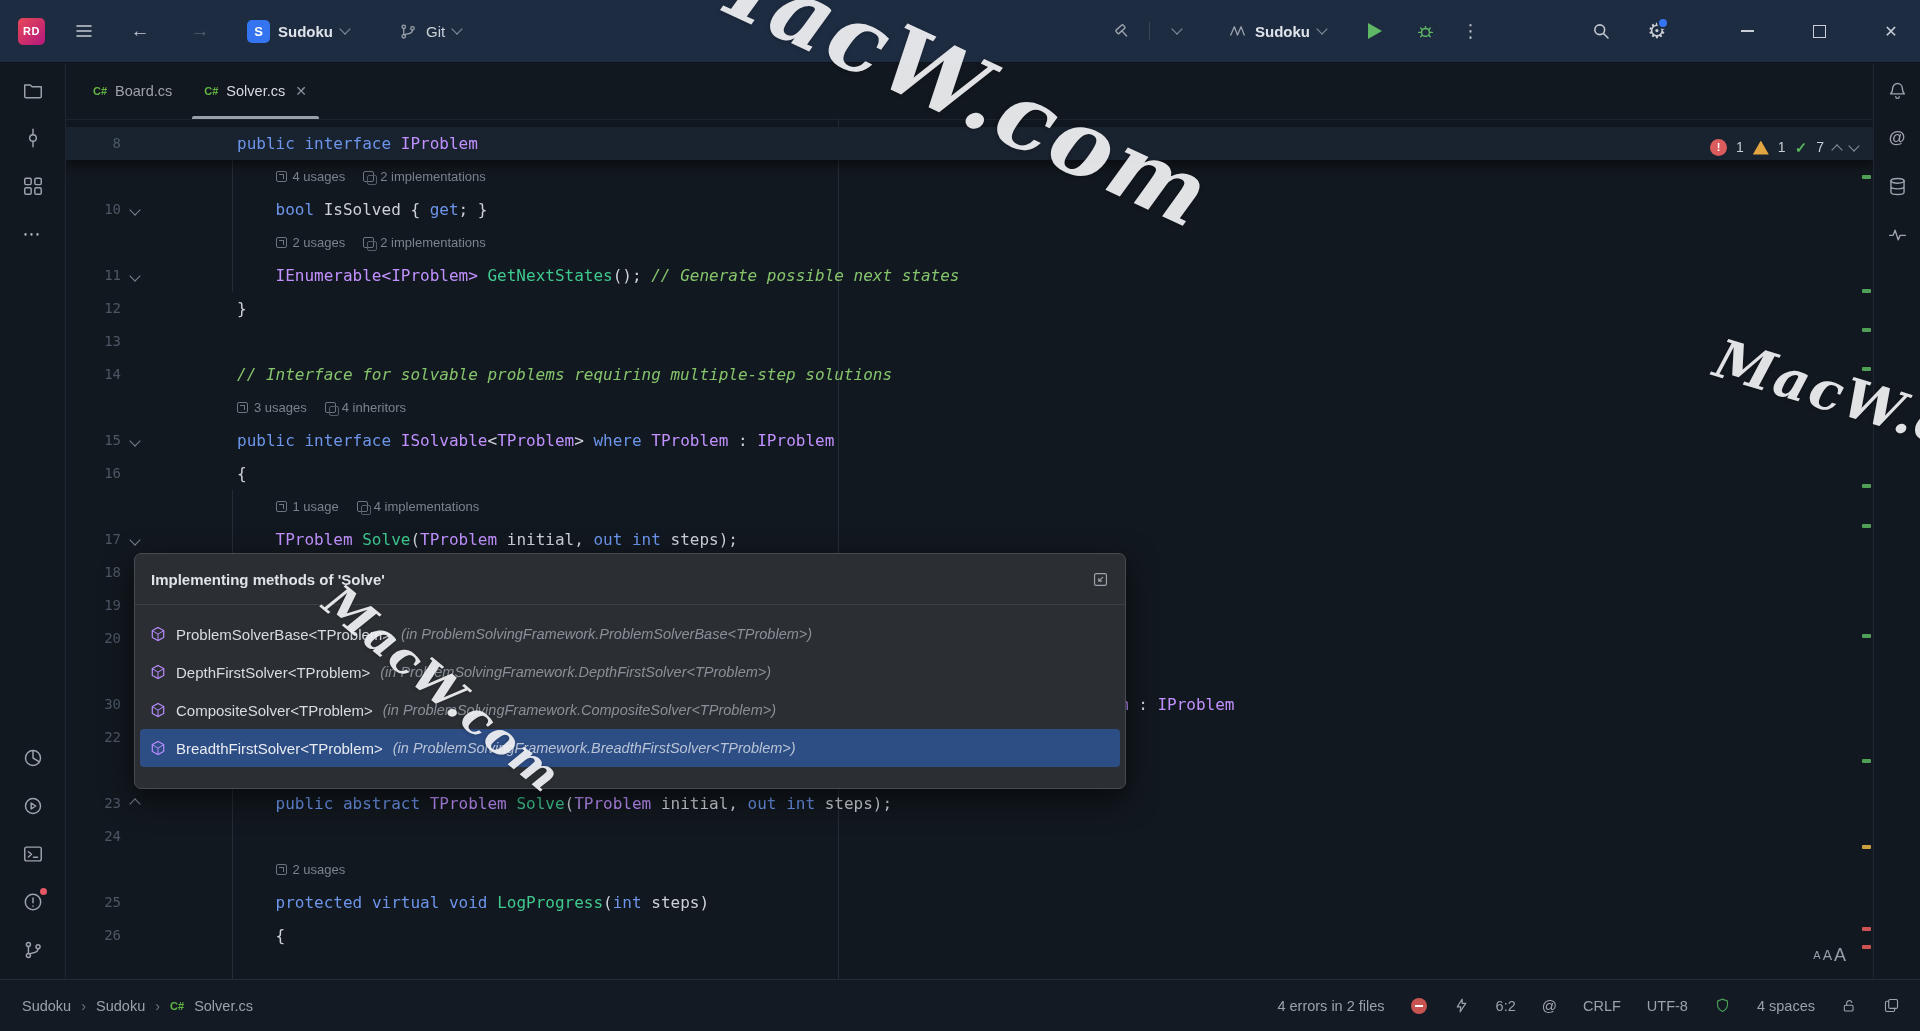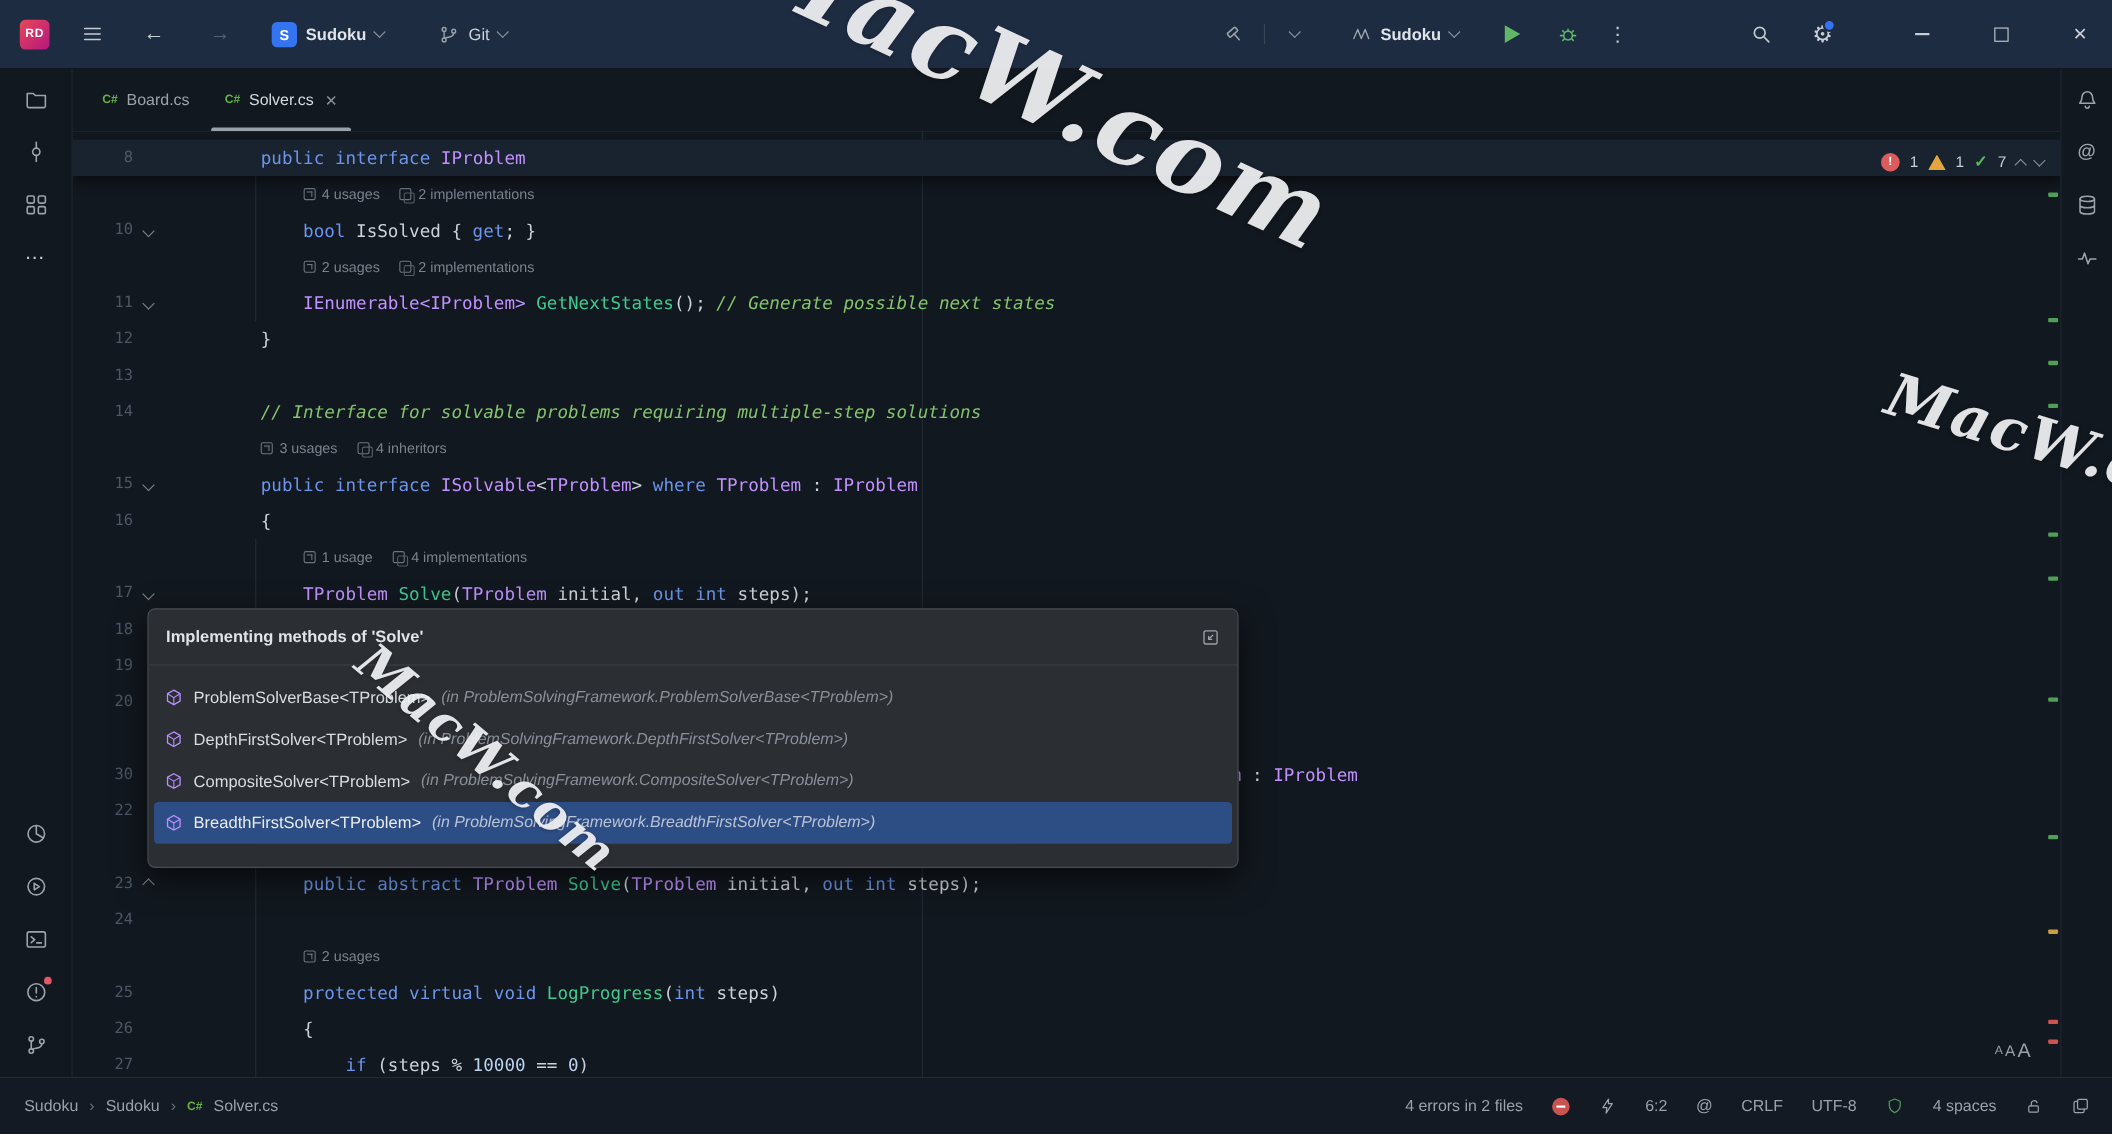--- a/index.html
+++ b/index.html
@@ -382,21 +382,20 @@
           <div class="row"><span class="lnum">20</span><span class="gmark"></span><span class="rcontent"></span></div>
           <div class="row annrow"><span class="lnum"></span><span class="gmark"></span><span class="rcontent" style="margin-left: 0px;"></span></div>
           <div class="row"><span class="lnum">30</span><span class="gmark"></span><span class="rcontent" style="padding-left: 923px;"><span class="seg t">blem</span><span class="seg p"> : </span><span class="seg t">IProblem</span></span></div>
           <div class="row"><span class="lnum">22</span><span class="gmark"></span><span class="rcontent"></span></div>
           <div class="row annrow"><span class="lnum"></span><span class="gmark"></span><span class="rcontent" style="margin-left: 0px;"></span></div>
           <div class="row"><span class="lnum">23</span><span class="gmark"><span class="gchev up"></span></span><span class="rcontent"><span class="seg p">    </span><span class="seg k">public</span><span class="seg p"> </span><span class="seg k">abstract</span><span class="seg p"> </span><span class="seg t">TProblem</span><span class="seg p"> </span><span class="seg m">Solve</span><span class="seg p">(</span><span class="seg t">TProblem</span><span class="seg p"> initial, </span><span class="seg k">out</span><span class="seg p"> </span><span class="seg k">int</span><span class="seg p"> steps);</span></span></div>
           <div class="row"><span class="lnum">24</span><span class="gmark"></span><span class="rcontent"></span></div>
           <div class="row annrow"><span class="lnum"></span><span class="gmark"></span><span class="rcontent" style="margin-left: 38.52px;"><span class="cvpart"><span class="cvi u"></span><span>2 usages</span></span></span></div>
           <div class="row"><span class="lnum">25</span><span class="gmark"></span><span class="rcontent"><span class="seg p">    </span><span class="seg k">protected</span><span class="seg p"> </span><span class="seg k">virtual</span><span class="seg p"> </span><span class="seg k">void</span><span class="seg p"> </span><span class="seg m">LogProgress</span><span class="seg p">(</span><span class="seg k">int</span><span class="seg p"> steps)</span></span></div>
           <div class="row"><span class="lnum">26</span><span class="gmark"></span><span class="rcontent"><span class="seg p">    {</span></span></div>
-          <div class="row"><span class="lnum">27</span><span class="gmark"></span><span class="rcontent"><span class="seg p">        </span><span class="seg k">if</span><span class="seg p"> (steps % </span><span class="seg n">10000</span><span class="seg p"> == </span><span class="seg n">0</span><span class="seg p">)</span></span></div>
         </div>
 
       <div class="sticky">
         <span class="lnum">8</span>
         <span class="gmark"></span>
         <span class="rcontent"><span class="seg k">public</span><span class="seg p"> </span><span class="seg k">interface</span><span class="seg p"> </span><span class="seg t">IProblem</span></span>
       </div>
 
       <div class="inspections">
         <span class="insp-err">!</span>

